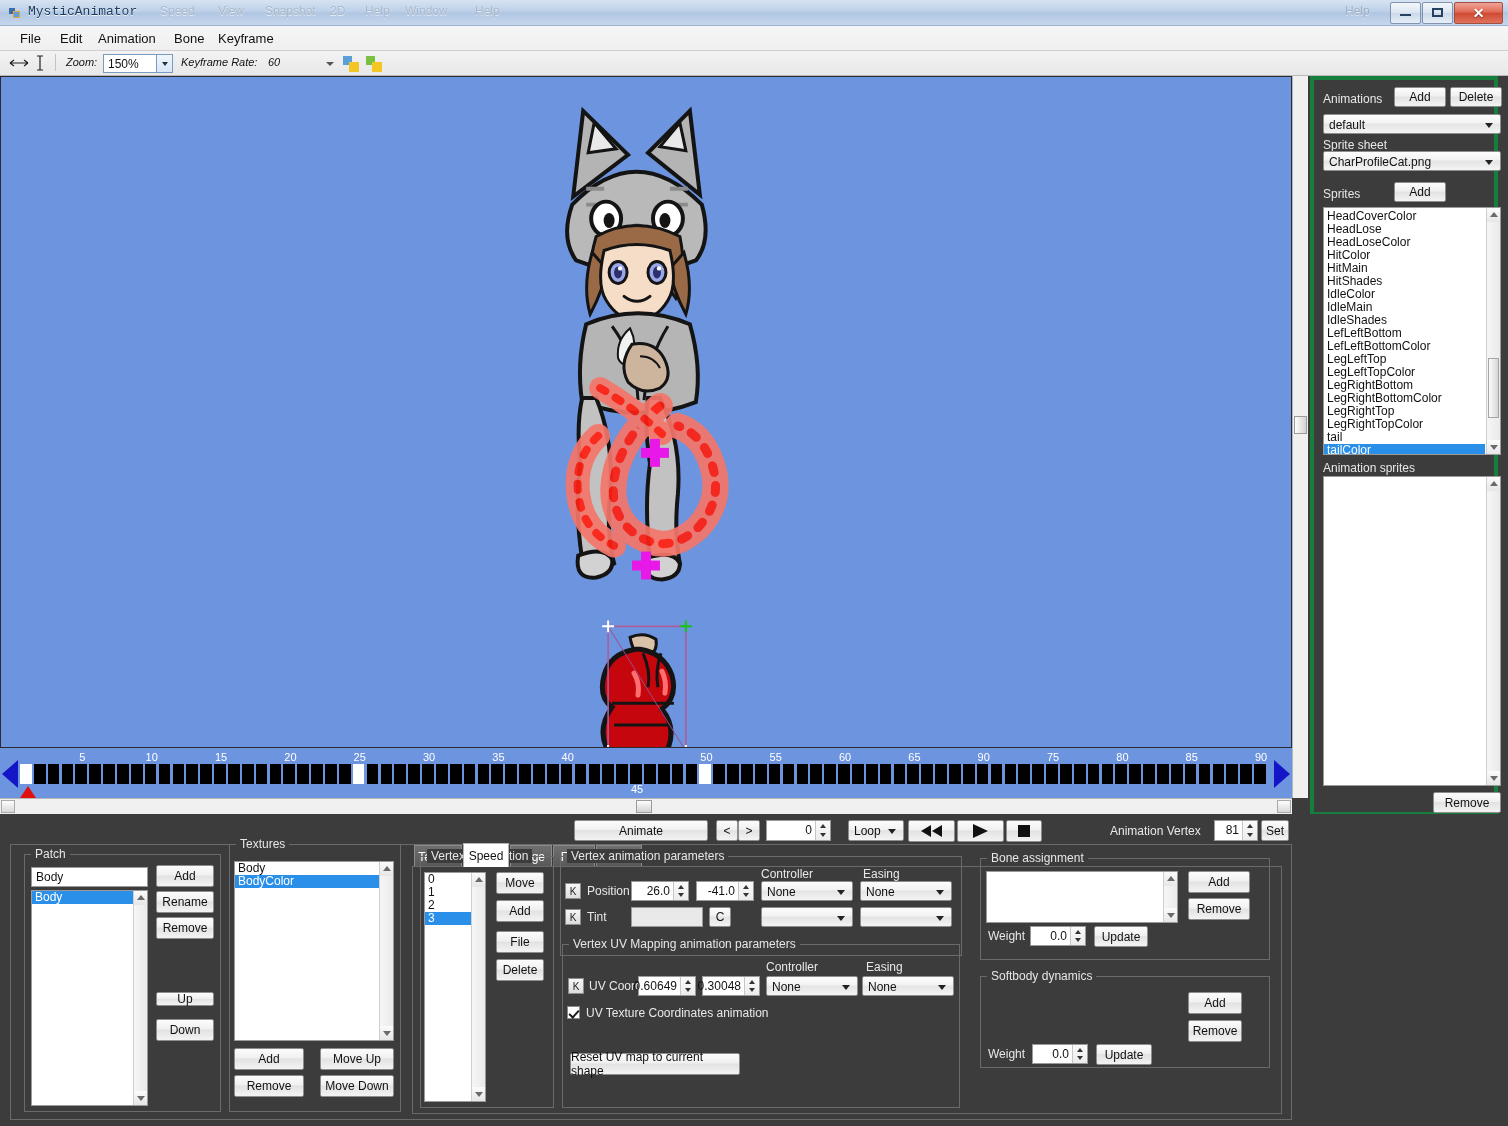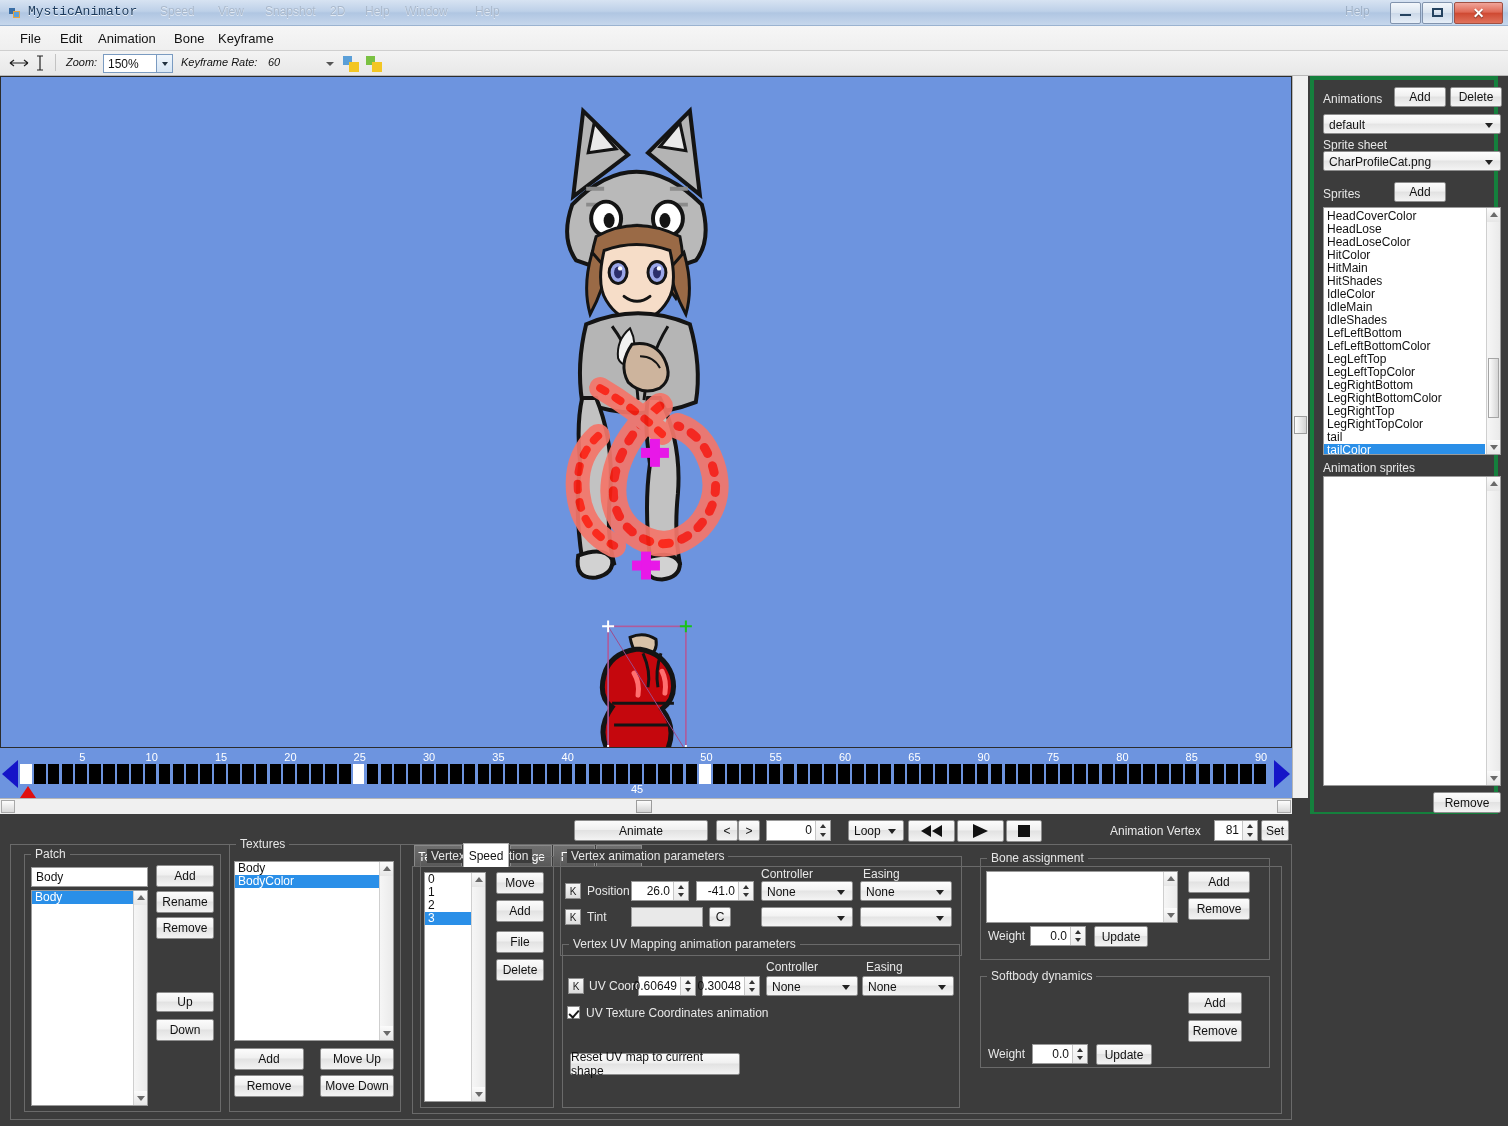--- a/index.html
+++ b/index.html
@@ -615,21 +615,21 @@
 
     <div class="grpbox" style="left:24px;top:40px;width:197px;height:258px;">
       <span class="grplbl">Patch</span>
     </div>
     <div class="tbox" style="left:31px;top:53px;width:117px;height:20px;">
       <span class="v">Body</span>
     </div>
     <div class="btn" style="left:156px;top:51px;width:58px;height:22px;">Add</div>
     <div class="btn" style="left:156px;top:77px;width:58px;height:22px;">Rename</div>
     <div class="btn" style="left:156px;top:103px;width:58px;height:22px;">Remove</div>
-    <div class="btn" style="left:156px;top:178px;width:58px;height:20px;">Up</div>
+    <div class="btn" style="left:156px;top:178px;width:58px;height:14px;">Up</div>
     <div class="btn" style="left:156px;top:205px;width:58px;height:22px;">Down</div>
     <div class="listbox" style="left:31px;top:76px;width:117px;height:216px;">
       <div id="patch-list" style="position:absolute;left:0;top:0;right:14px;">
           <div class="li sel">Body</div>
         </div>
       <div class="sbv">
         <div class="up">
             <span class="tri"></span>
           </div>
         <div class="dn">

